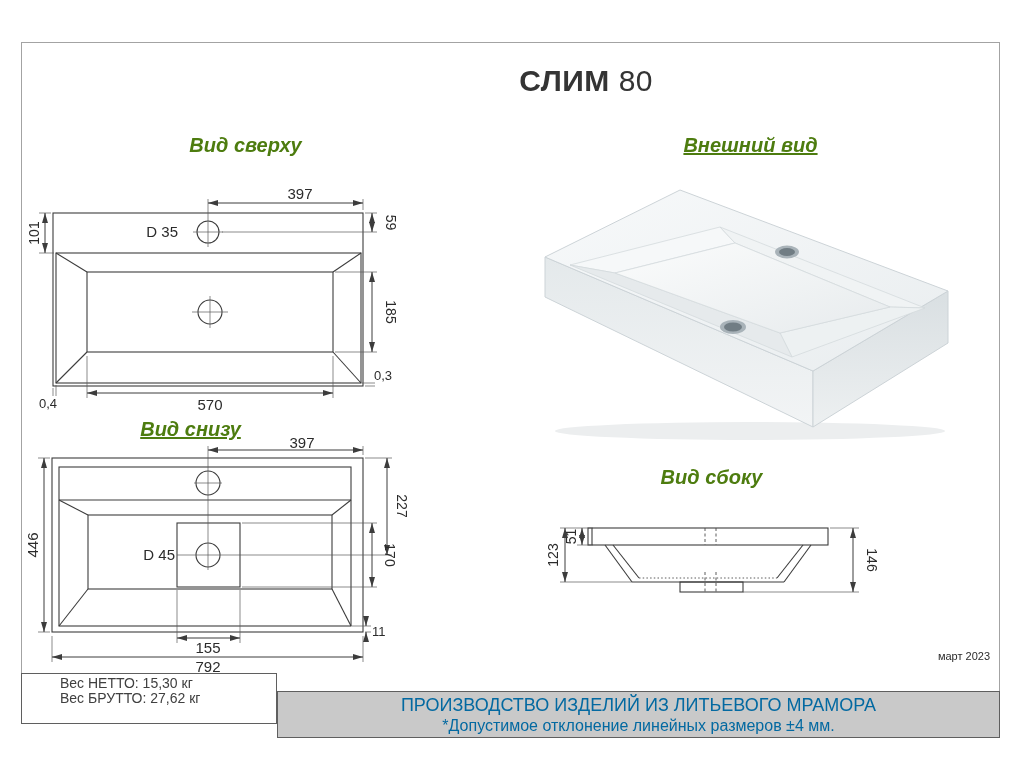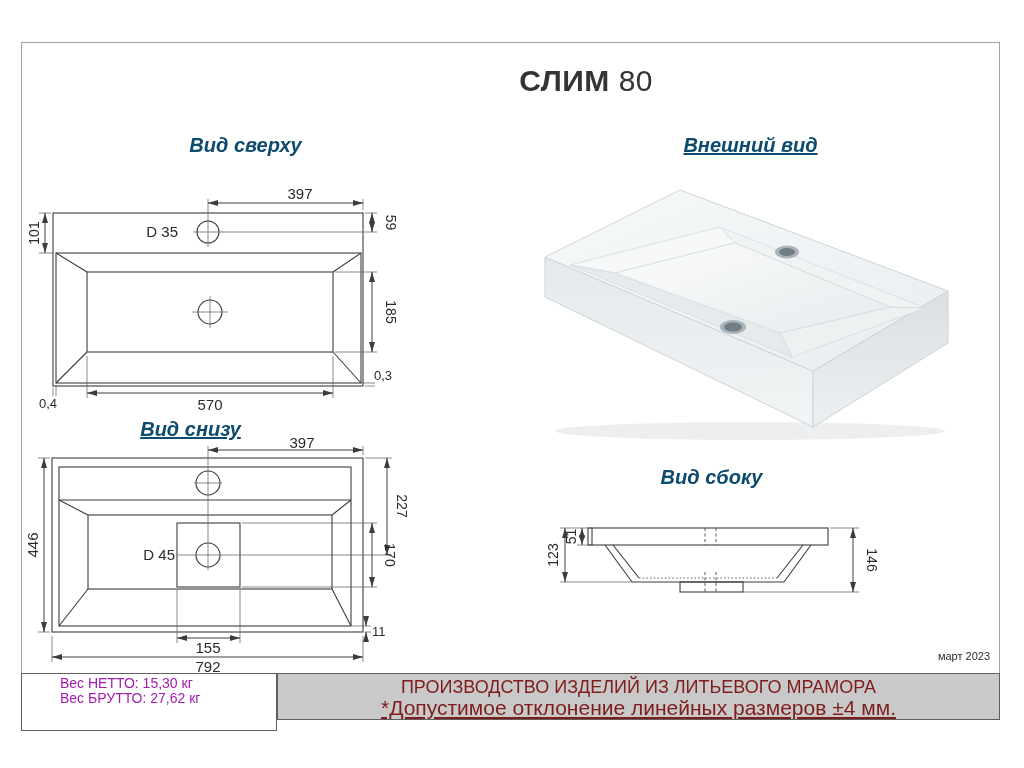--- a/index.html
+++ b/index.html
@@ -12,44 +12,44 @@
   .frame{
     left:21px;top:42px;width:979px;height:678px;
     border:1px solid #a3a3a3;box-sizing:border-box;
   }
   .main-title{
     left:413px;top:64px;width:240px;text-align:right;
     font-size:30px;letter-spacing:0.5px;color:#343434;
   }
   .main-title .b{font-weight:bold;}
   .view-title{
-    font-weight:bold;font-style:italic;font-size:20px;color:#0c4a6e;
+    font-weight:bold;font-style:italic;font-size:20px;color:#4d7c0f;
     text-align:center;
   }
   svg{position:absolute;overflow:visible;}
   svg text{
     font-family:"Liberation Sans","DejaVu Sans",sans-serif;
     fill:#2b2b2b;
   }
   .dimh{font-size:15px;}
   .dimv{font-size:14px;}
   .dims{font-size:13px;}
   .lbl{font-size:15px;}
   .specs-box{
-    left:21px;top:673px;width:256px;height:58px;box-sizing:border-box;
+    left:21px;top:673px;width:256px;height:51px;box-sizing:border-box;
     background:#ffffff;border:1px solid #5f5f5f;
-    font-size:14px;line-height:15px;padding:2px 0 0 38px;color:#a21caf;
+    font-size:14px;line-height:15px;padding:2px 0 0 38px;color:#404040;
   }
   .banner{
-    left:277px;top:673px;width:723px;height:47px;box-sizing:border-box;
+    left:277px;top:691px;width:723px;height:47px;box-sizing:border-box;
     background:#c9c9c9;border:1px solid #5f5f5f;
-    text-align:center;color:#7f1d1d;padding-top:2px;
+    text-align:center;color:#0369a1;padding-top:2px;
   }
   .banner .l1{font-size:18px;line-height:22px;}
-  .banner .l2{font-size:21px;line-height:19px;text-decoration:underline;}
+  .banner .l2{font-size:16px;line-height:19px;}
   .date{
     left:840px;top:650px;width:150px;text-align:right;
     font-size:11px;color:#2b2b2b;
   }
 </style>
 </head>
 <body>
 
 <div class="abs frame"></div>
 

